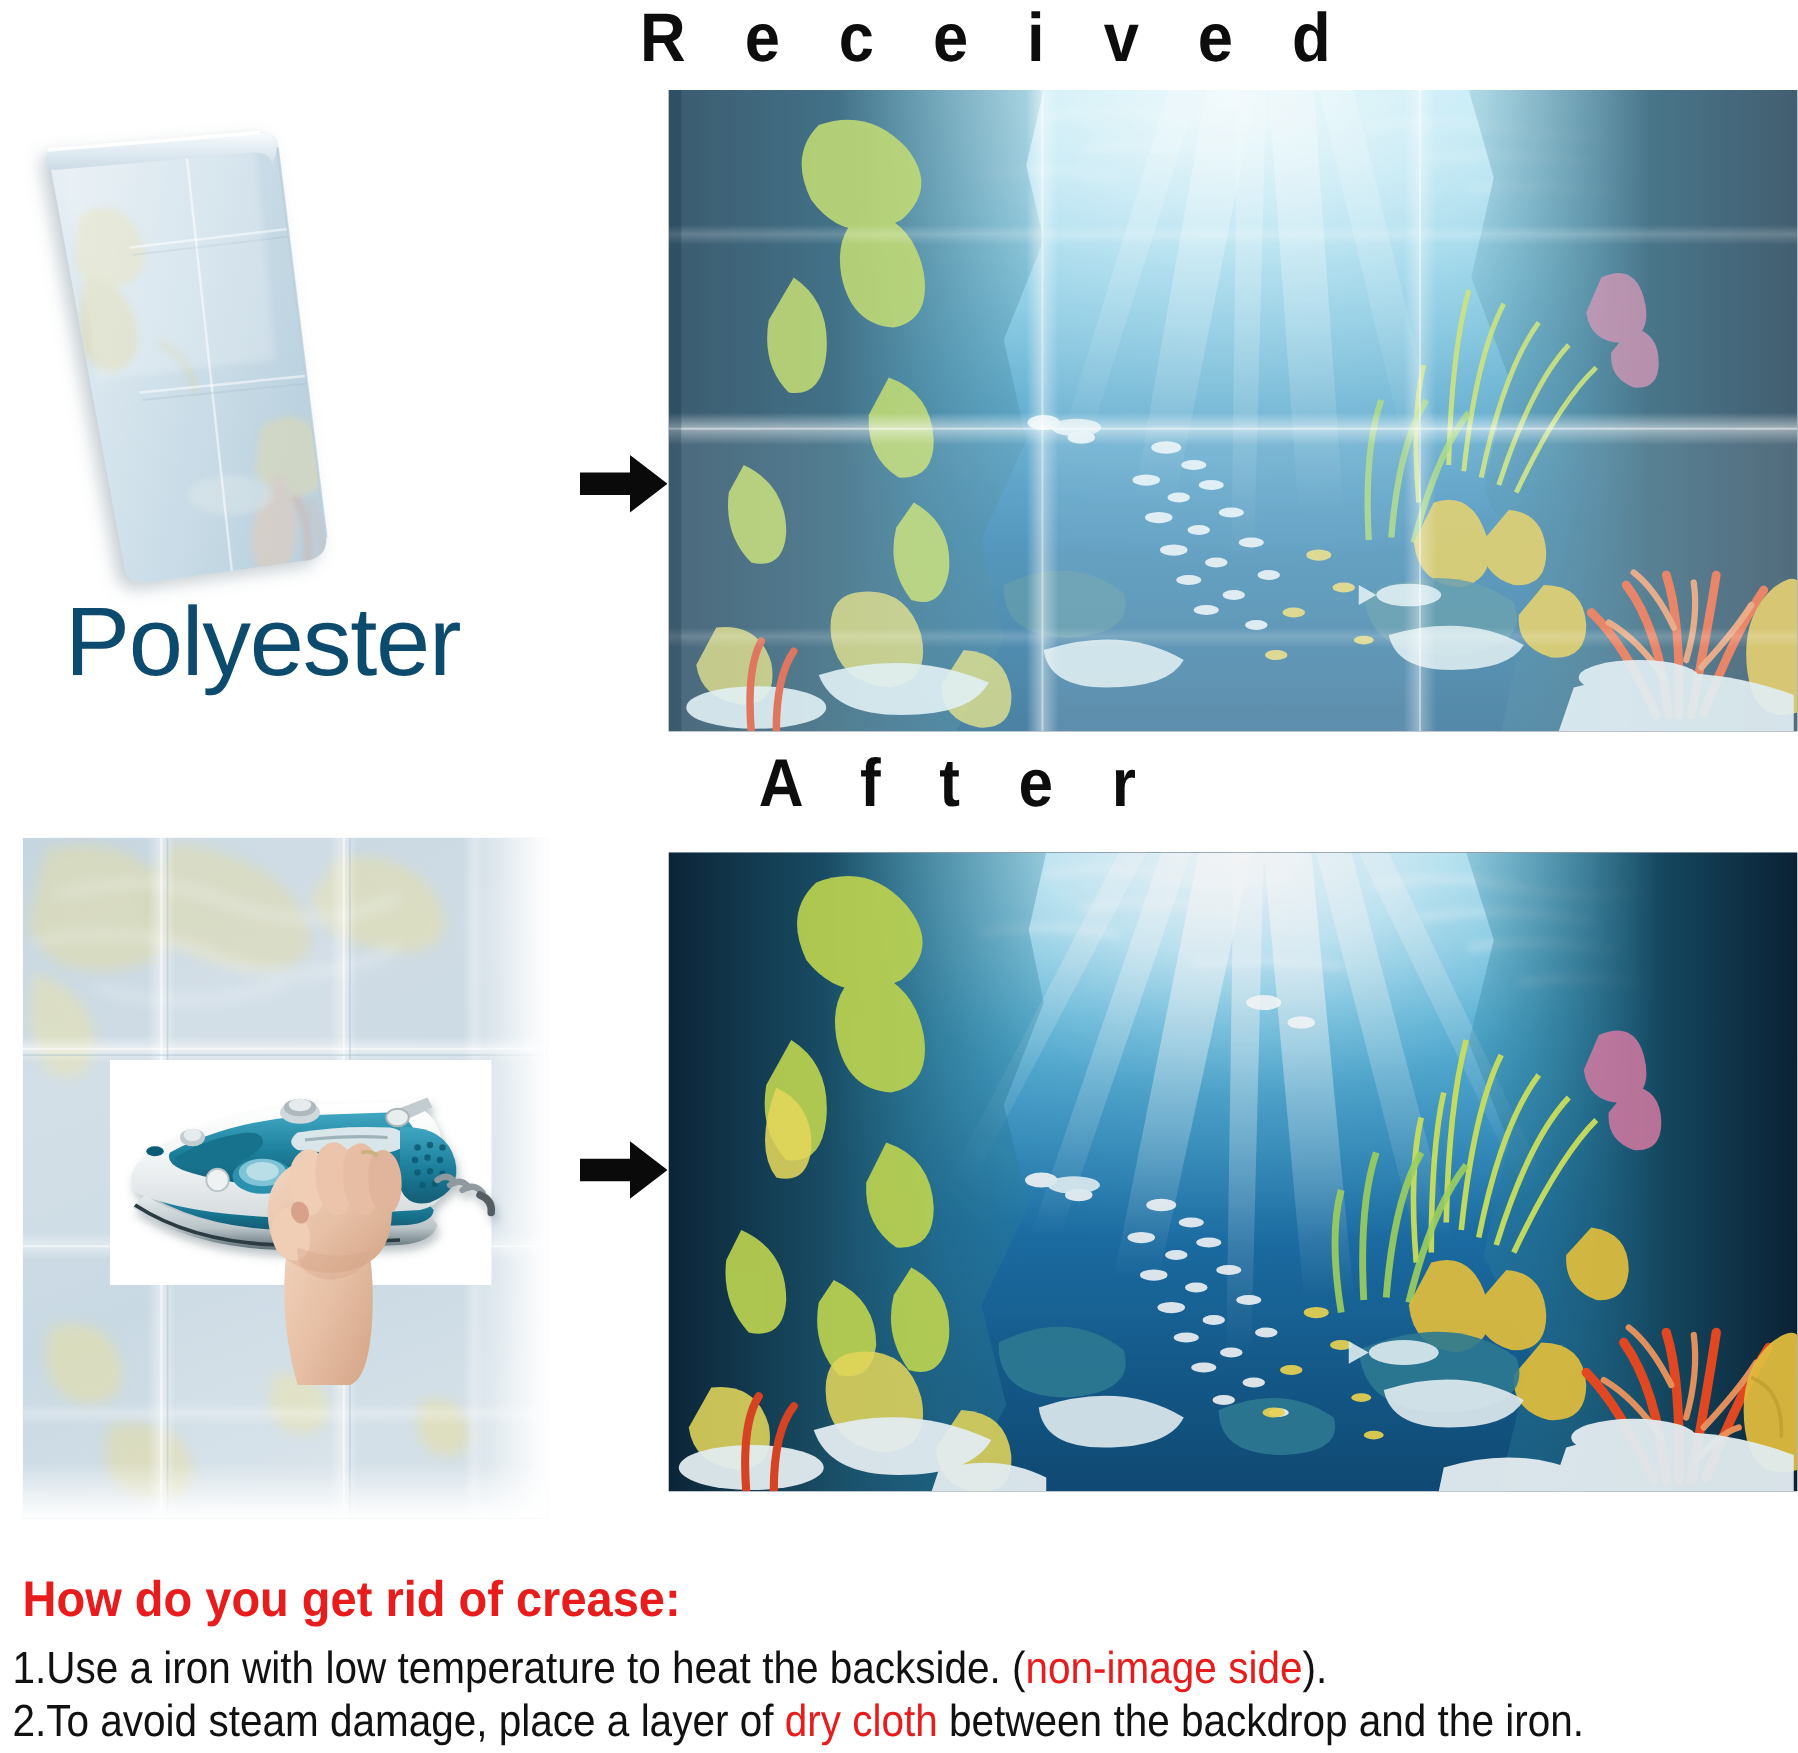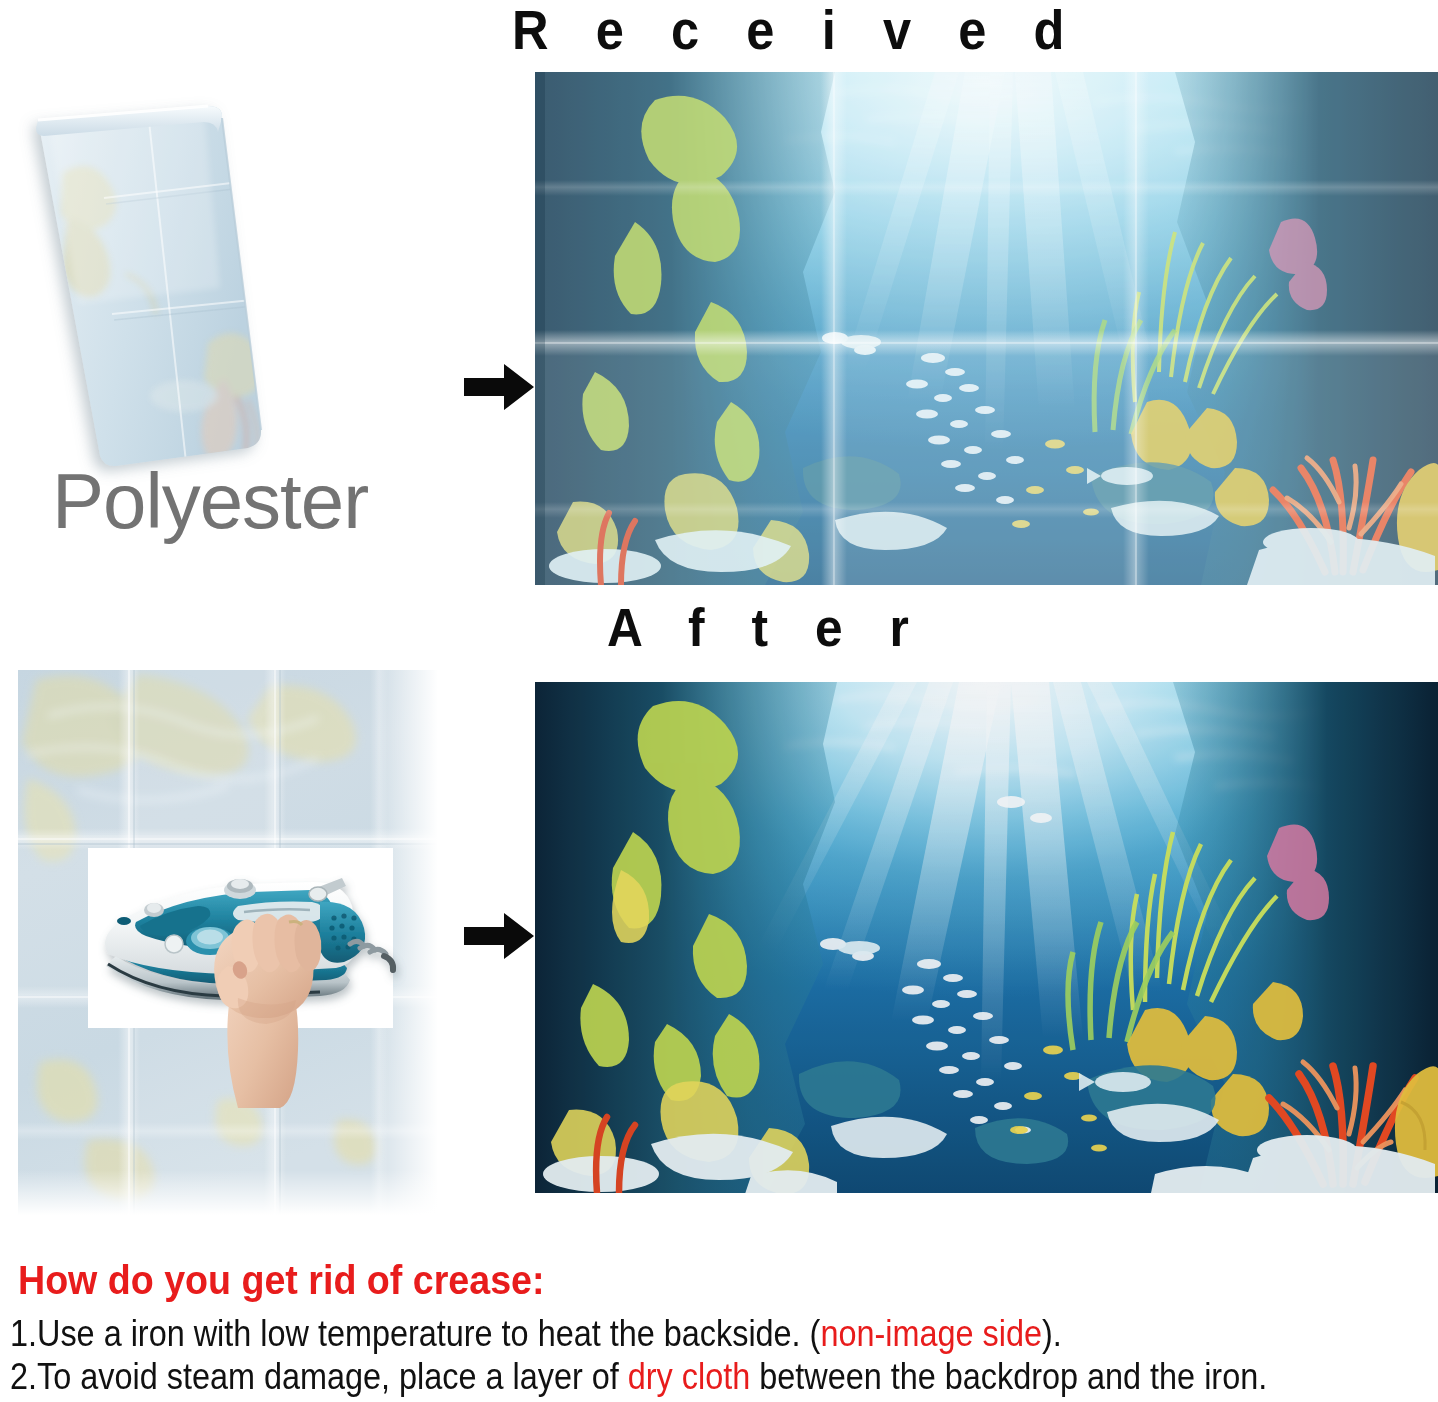--- a/index.html
+++ b/index.html
@@ -11,22 +11,22 @@
     position:absolute;
     font-family:"Liberation Sans Narrow","Liberation Sans",sans-serif;
     font-weight:bold;color:#0d0d0d;white-space:nowrap;
     transform:scaleX(.92);transform-origin:left center;
   }
   #received-title{left:512px;top:-2px;font-size:55px;letter-spacing:18px;}
   #after-title{left:607px;top:596px;font-size:54px;letter-spacing:18px;}
 
   
   #polyester-label{
-    position:absolute;left:52px;top:456px;
-    font-size:78px;color:#737373;letter-spacing:-1px;
+    position:absolute;left:52px;top:468px;
+    font-size:78px;color:#0c4a6e;letter-spacing:-1px;
     font-family:"Liberation Sans","DejaVu Sans",sans-serif;
     z-index:6;white-space:nowrap;
   }
 
   
   .arrow{position:absolute;}
   #arrow-received{left:464px;top:361px;width:70px;height:52px;}
   #arrow-after{left:464px;top:910px;width:70px;height:52px;}
 
   

